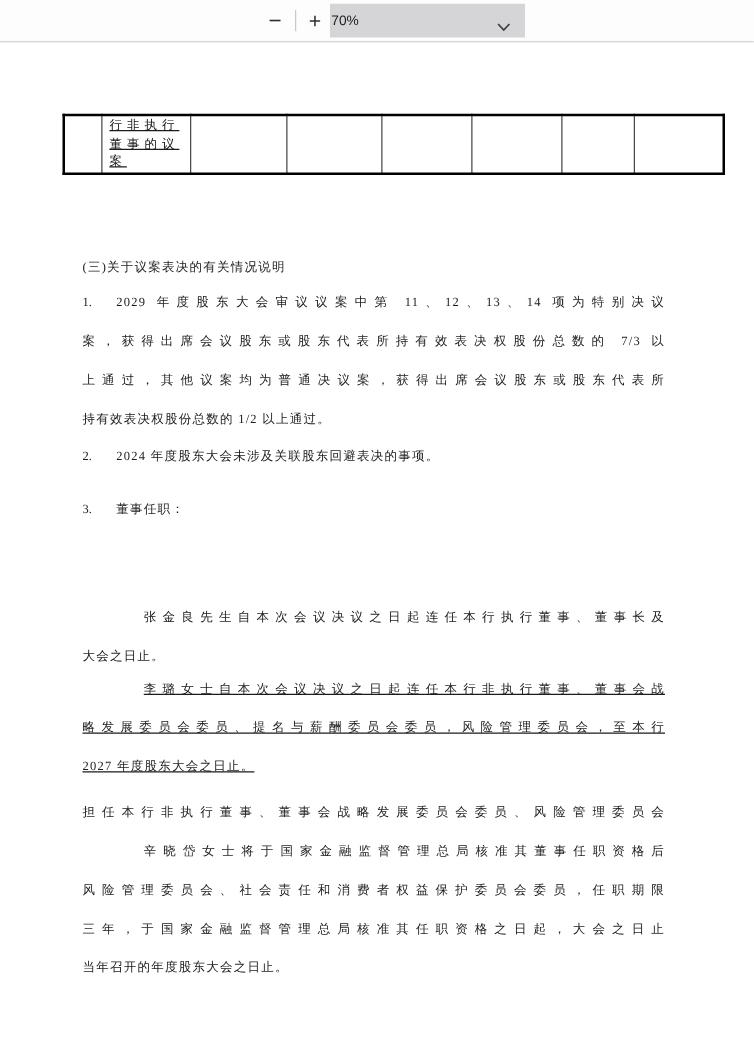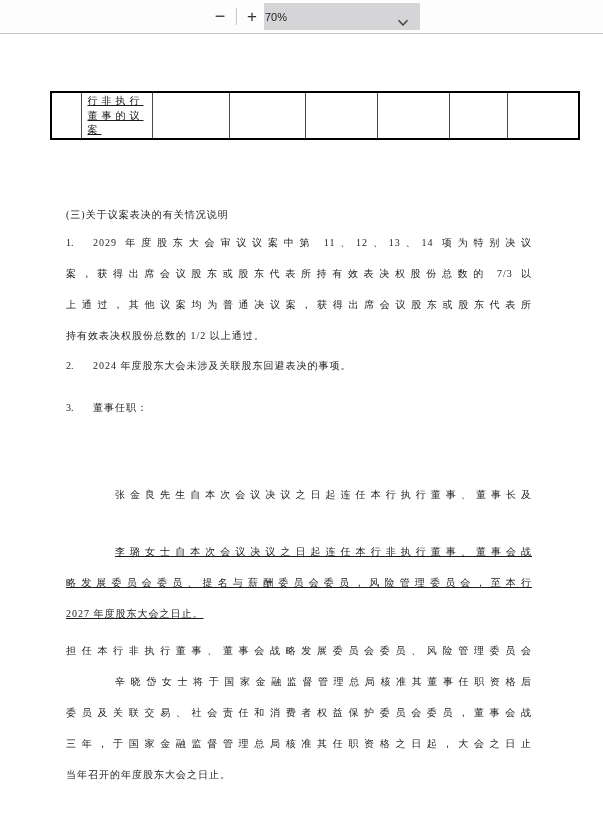--- a/index.html
+++ b/index.html
@@ -123,29 +123,30 @@
   <div class="para p-2">
     <div class="line last"><span class="num">2.</span><span>2024 年度股东大会未涉及关联股东回避表决的事项。</span></div>
   </div>
 
   <div class="para p-3">
     <div class="line last"><span class="num">3.</span><span>董事任职：</span></div>
   </div>
 
   <div class="para p-4">
     <div class="line indent">张金良先生自本次会议决议之日起连任本行执行董事、董事长及</div>
+    <div class="line last">大会之日止。</div>
   </div>
 
   <div class="para p-5">
     <div class="line indent">李璐女士自本次会议决议之日起连任本行非执行董事、董事会战</div>
     <div class="line">略发展委员会委员、提名与薪酬委员会委员，风险管理委员会，至本行</div>
     <div class="line last">2027 年度股东大会之日止。</div>
   </div>
 
   <div class="para p-6">
     <div class="line">担任本行非执行董事、董事会战略发展委员会委员、风险管理委员会</div>
     <div class="line indent">辛晓岱女士将于国家金融监督管理总局核准其董事任职资格后</div>
-    <div class="line">委员及关联交易、社会责任和消费者权益保护委员会委员，董事会战</div>
+    <div class="line">风险管理委员会、社会责任和消费者权益保护委员会委员，任职期限</div>
     <div class="line">三年，于国家金融监督管理总局核准其任职资格之日起，大会之日止</div>
     <div class="line last">当年召开的年度股东大会之日止。</div>
   </div>
 
 </div>
 
 </body></html>

